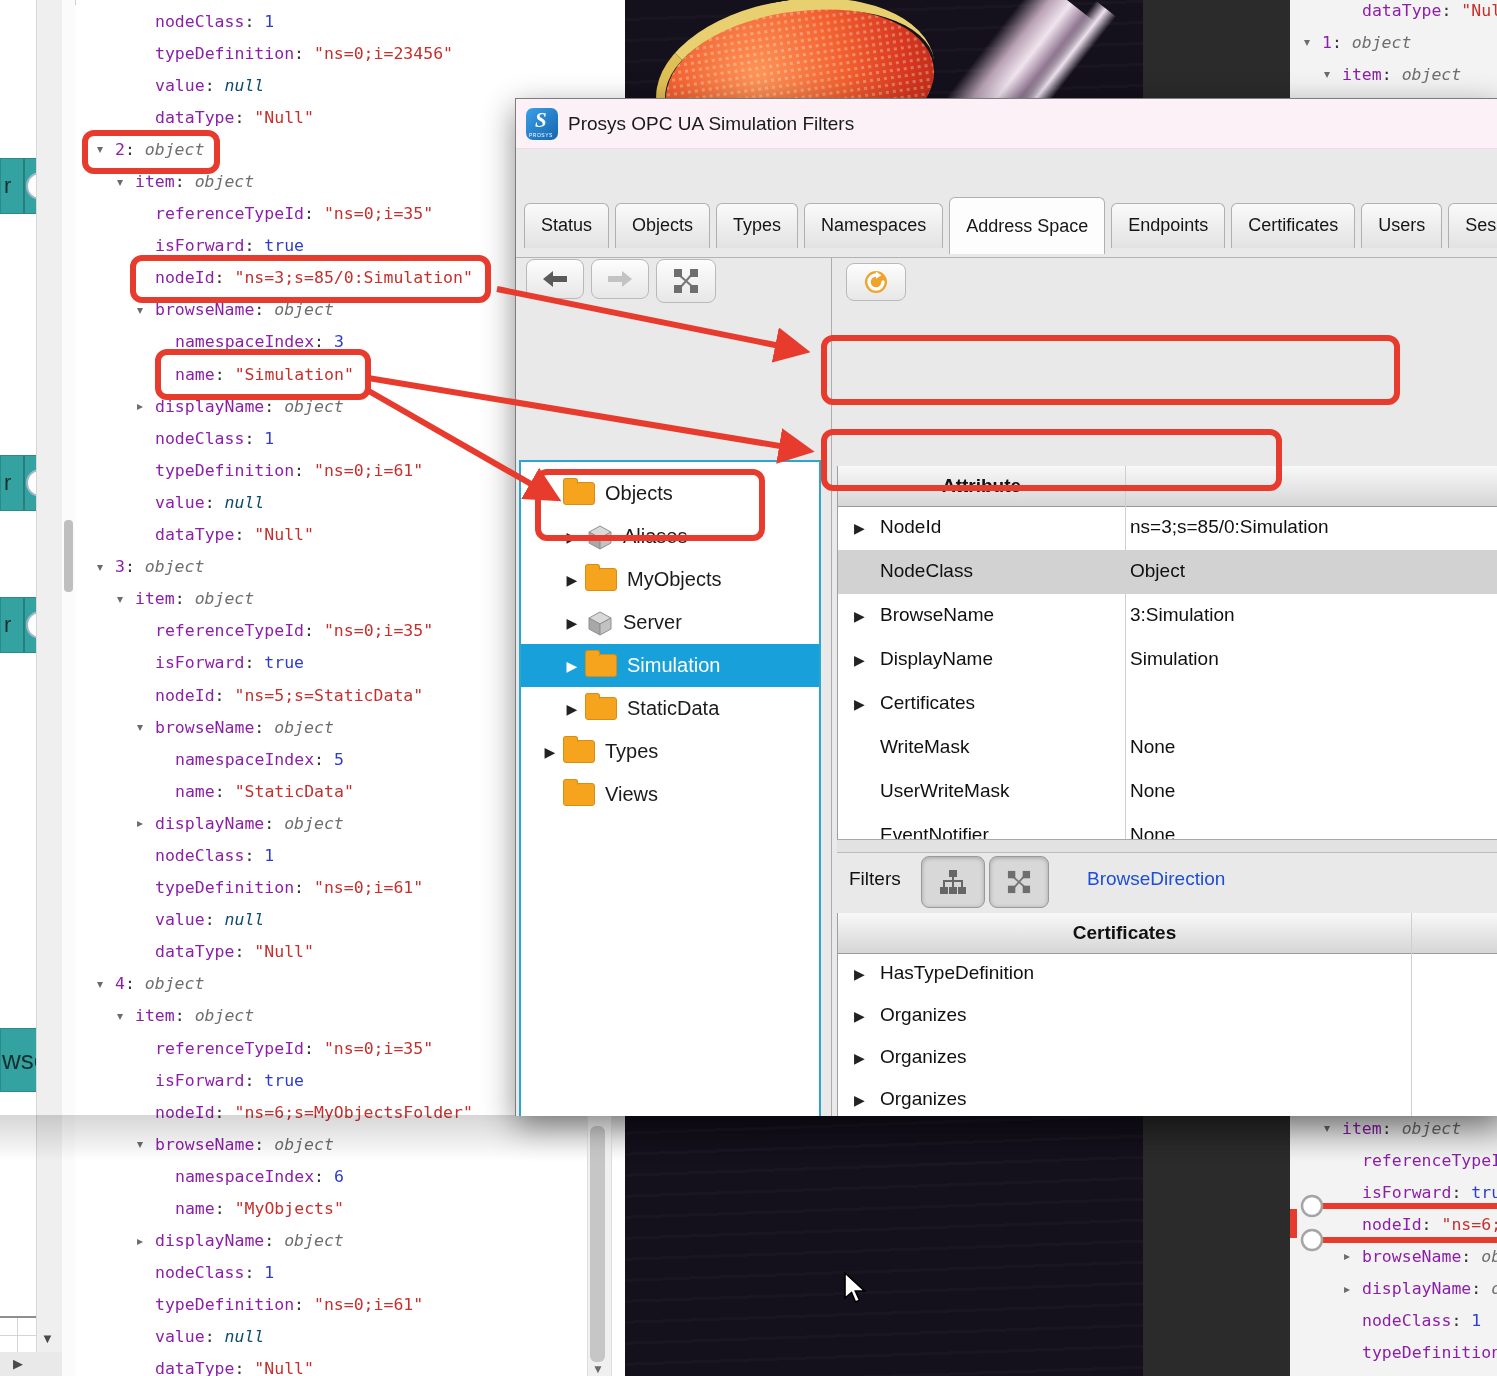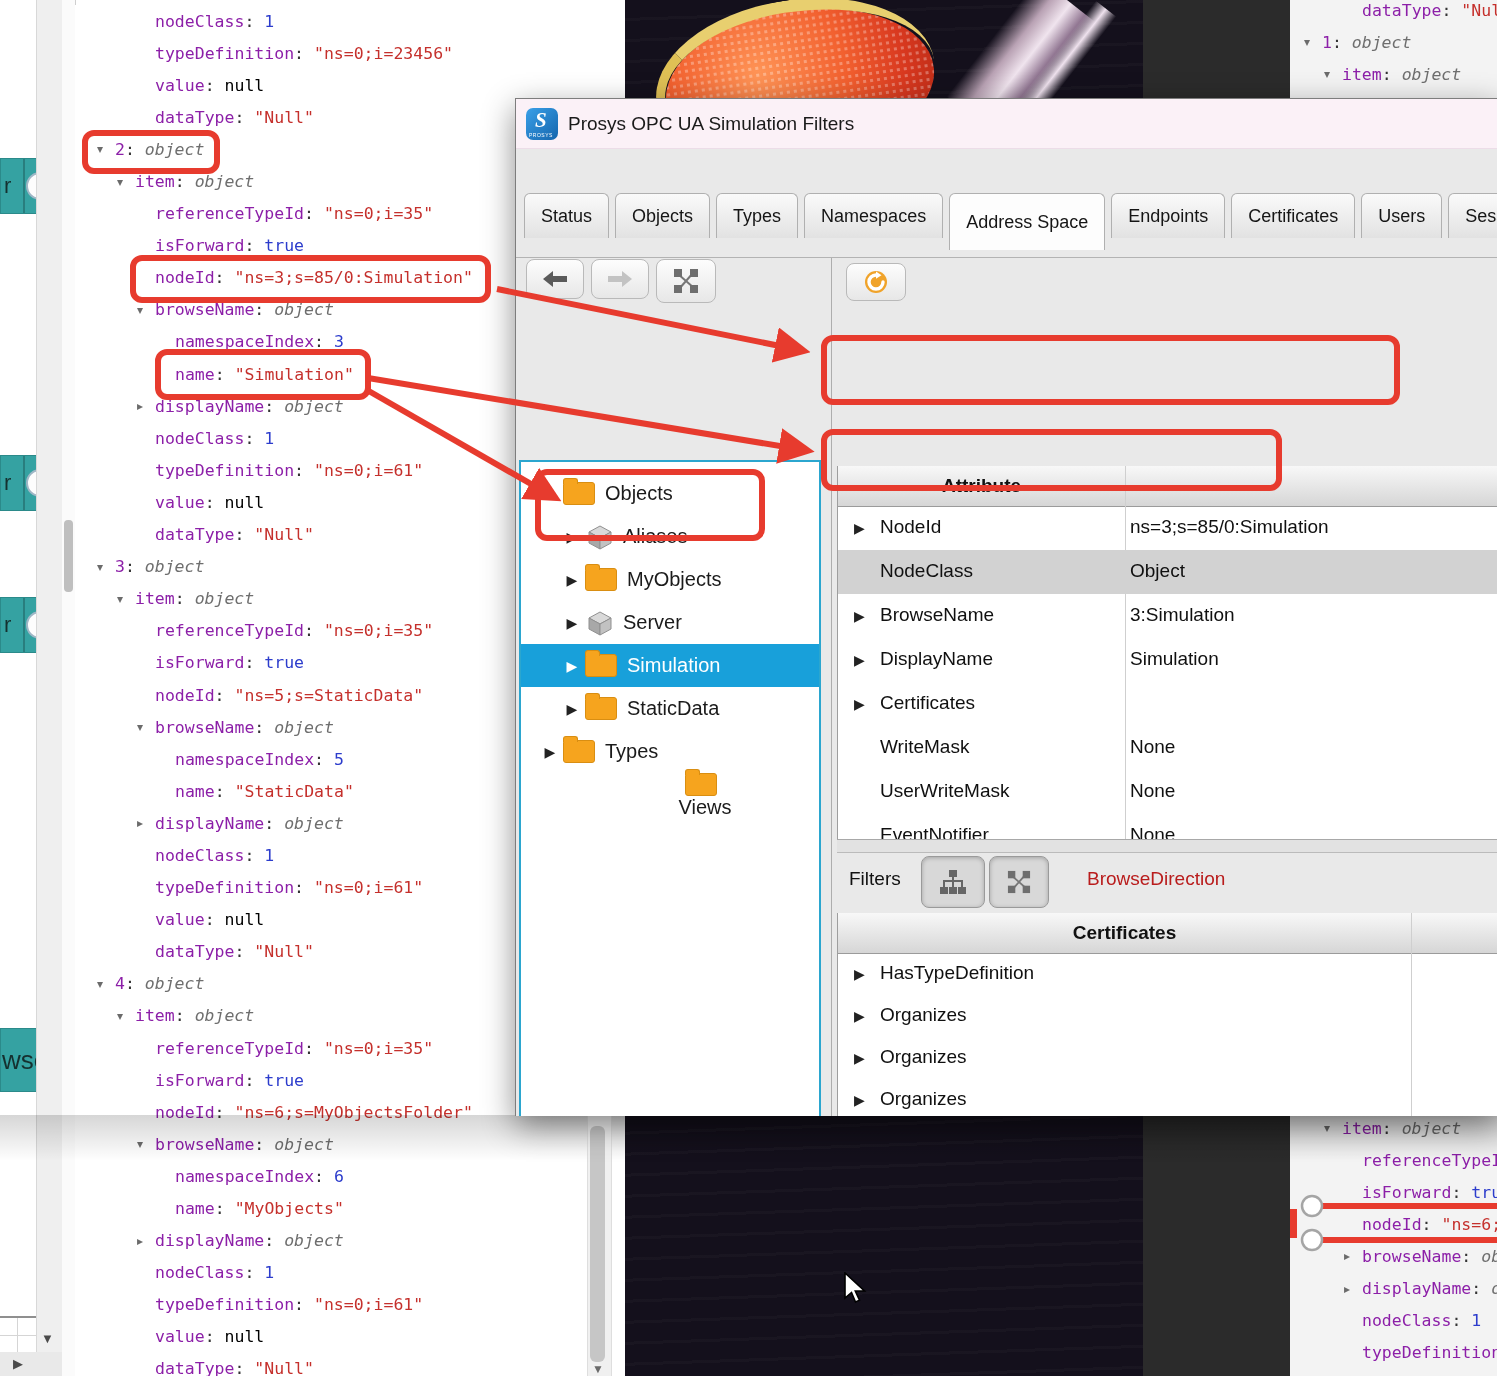--- a/index.html
+++ b/index.html
@@ -29,21 +29,21 @@
   
   .json-panel{position:absolute;overflow:hidden;}
   #json-left{left:75px;top:5px;width:550px;height:1371px;background:#fff;}
   #json-right-top{left:1290px;top:-6px;width:207px;height:104px;}
   #json-right-bottom{left:1290px;top:1112px;width:207px;height:264px;}
   .rjson-bg{left:1290px;top:0;width:207px;height:1376px;background:#f3f3f3;}
   .jl{height:32.1px;display:flex;align-items:center;white-space:pre;
       font-family:"DejaVu Sans Mono",monospace;font-size:16.5px;}
   .slot{width:18px;flex:none;color:#6b6b6b;font-size:12px;font-family:"DejaVu Sans",sans-serif;}
   .seg-k{color:#8c1fa8}.seg-s{color:#c5302c}.seg-n{color:#2c3ccc}
-  .seg-o{color:#6e6e6e;font-style:italic}.seg-u{color:#000000;}.seg-p{color:#333}
+  .seg-o{color:#6e6e6e;font-style:italic}.seg-u{color:#0c4a6e;font-style:italic}.seg-p{color:#333}
 
   
   .art-strip{left:625px;top:0;width:518px;height:1376px;background:#14101c;overflow:hidden;}
   .art-strip .streaks{position:absolute;inset:0;
       background:repeating-linear-gradient(178deg,transparent 0 18px,rgba(255,255,255,.025) 18px 21px);}
   .berry{position:absolute;left:40px;top:10px;width:270px;height:150px;border-radius:50%;
       transform:rotate(-8deg);
       background:radial-gradient(circle at 35% 40%,#ff9557,#f2602f 45%,#d8381f 75%,#b52814),
                  radial-gradient(rgba(255,255,255,.3) 1.5px,transparent 2px);
       background-blend-mode:screen;background-size:100% 100%,7px 7px;}
@@ -69,21 +69,21 @@
   .appicon{width:32px;height:32px;margin-left:10px;border-radius:7px;
        background:linear-gradient(135deg,#3aa0e8,#1565ad);color:#fff;position:relative;flex:none;}
   .appicon .s{position:absolute;left:9px;top:0px;font-family:"Liberation Serif",serif;
        font-style:italic;font-weight:bold;font-size:21px;}
   .appicon .sub{position:absolute;left:3px;bottom:2px;font-size:5px;letter-spacing:.5px;}
   .wtitle{margin-left:10px;font-size:19px;color:#1a1a1a;}
   .menubar{position:absolute;left:0;top:49px;width:100%;height:45px;background:#f4f4f4;
        border-bottom:1px solid #dcdcdc;display:flex;align-items:center;}
   .menu-item{font-size:18px;color:#111;padding:8px 15px;margin-left:10px;}
   .tabbar{position:absolute;left:0;top:94px;width:100%;height:64px;background:#e9e9e9;
-       display:flex;align-items:flex-start;padding-left:8px;box-sizing:border-box;}
+       display:flex;align-items:center;padding-left:8px;box-sizing:border-box;}
   .tab{height:44px;margin-right:6px;padding:0 16px;display:flex;align-items:center;
        font-size:18px;color:#151515;background:linear-gradient(#fafafa,#e2e2e2);
        border:1px solid #b0b0b0;border-bottom:none;border-radius:6px 6px 0 0;white-space:nowrap;}
   .tab.active{height:56px;background:#fdfdfd;position:relative;z-index:3;margin-bottom:-1px;}
   .content{position:absolute;left:0;top:158px;width:100%;height:858px;background:#e9e9e9;
        border-top:1px solid #b3b3b3;overflow:hidden;}
 
   .toolbtn{position:absolute;border:1px solid #b9b9b9;border-radius:8px;
        background:linear-gradient(#fdfdfd,#e7e7e7);display:flex;align-items:center;justify-content:center;}
   .pane-divider{position:absolute;left:315px;top:0;width:1px;height:858px;background:#adadad;}
@@ -114,21 +114,21 @@
   .arow .vl{position:absolute;left:292px;top:10px;font-size:19px;color:#101010;white-space:nowrap;}
   .arow.shaded{background:#d2d2d2;}
 
   .splitter{position:absolute;left:321px;top:581px;width:661px;height:12px;background:#e2e2e2;
        border-top:1px solid #a8a8a8;border-bottom:1px solid #bbb;}
   .filterbar{position:absolute;left:321px;top:593px;width:661px;height:62px;}
   .filterbar .flabel{position:absolute;left:12px;top:17px;font-size:19px;color:#111;}
   .fbtn{position:absolute;width:62px;height:50px;top:5px;background:#d8d8d8;border:1px solid #9a9a9a;
        border-radius:8px;box-shadow:inset 0 1px 4px rgba(0,0,0,.25);
        display:flex;align-items:center;justify-content:center;}
-  .bdlabel{position:absolute;left:250px;top:17px;font-size:19px;color:#b91c1c;}
+  .bdlabel{position:absolute;left:250px;top:17px;font-size:19px;color:#1d4ed8;}
 
   .ref-table{position:absolute;left:321px;top:655px;width:661px;height:361px;background:#fff;
        border-left:1px solid #9e9e9e;overflow:hidden;}
   .rrow{position:absolute;left:0;width:100%;height:42px;}
   .rrow .exp{position:absolute;left:16px;top:13px;color:#222;font-size:14px;}
   .rrow .nm{position:absolute;left:42px;top:9px;font-size:19px;color:#101010;white-space:nowrap;}
 
   svg.overlay{position:absolute;left:0;top:0;z-index:50;pointer-events:none;}
   #cursor{position:absolute;left:843px;top:1272px;z-index:60;pointer-events:none;}
 </style>
@@ -320,21 +320,21 @@
         <div class="trow" style="top: 225px; padding-left: 40px;">
           <span class="exp">▶</span>
           <span class="folder"></span>
           <span class="lbl">StaticData</span>
         </div>
         <div class="trow" style="top: 268px; padding-left: 18px;">
           <span class="exp">▶</span>
           <span class="folder"></span>
           <span class="lbl">Types</span>
         </div>
-        <div class="trow" style="top: 311px; padding-left: 30px; flex-direction: column;">
+        <div class="trow" style="top: 311px; padding-left: 18px;">
           <span class="exp"></span>
           <span class="folder"></span>
           <span class="lbl">Views</span>
         </div>
       </div>
     <div class="pane-divider"></div>
 
     <div class="toolbtn" style="left:330px;top:5px;width:58px;height:36px;">
       <svg width="26" height="26" viewBox="0 0 26 26">
         <circle cx="13" cy="13" r="11" fill="#f0a32a"></circle>

